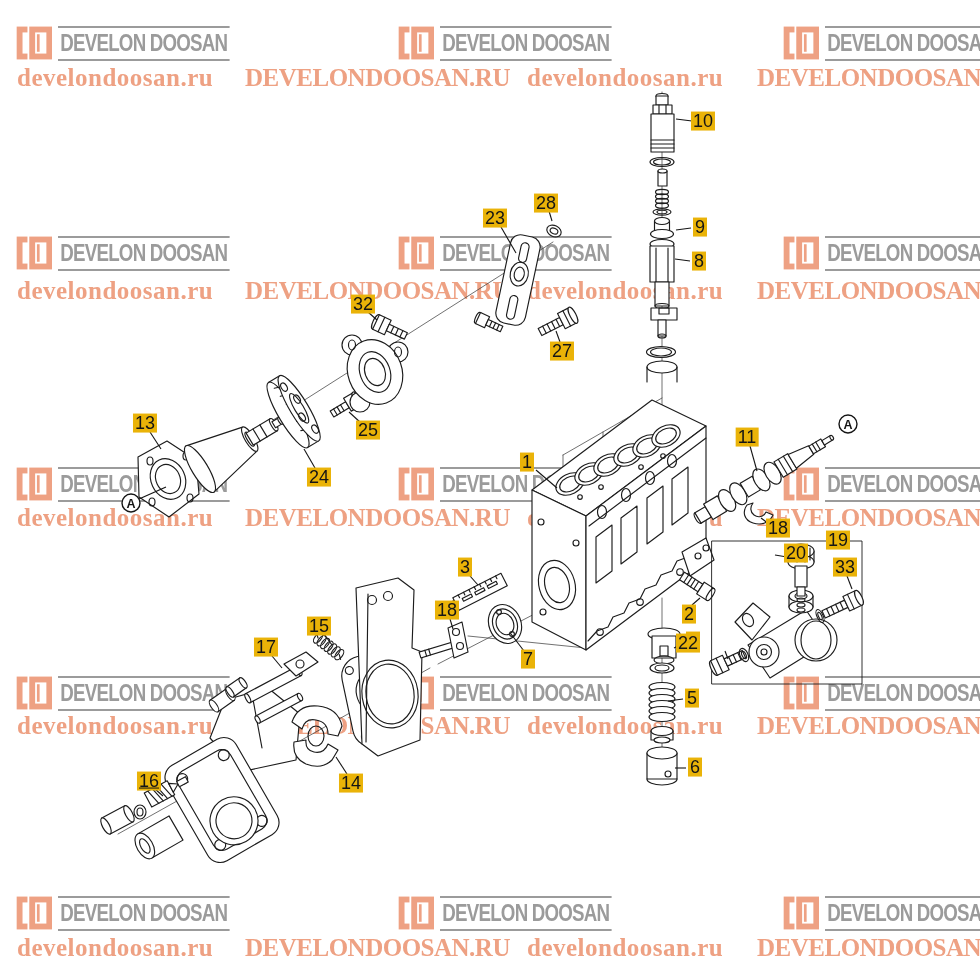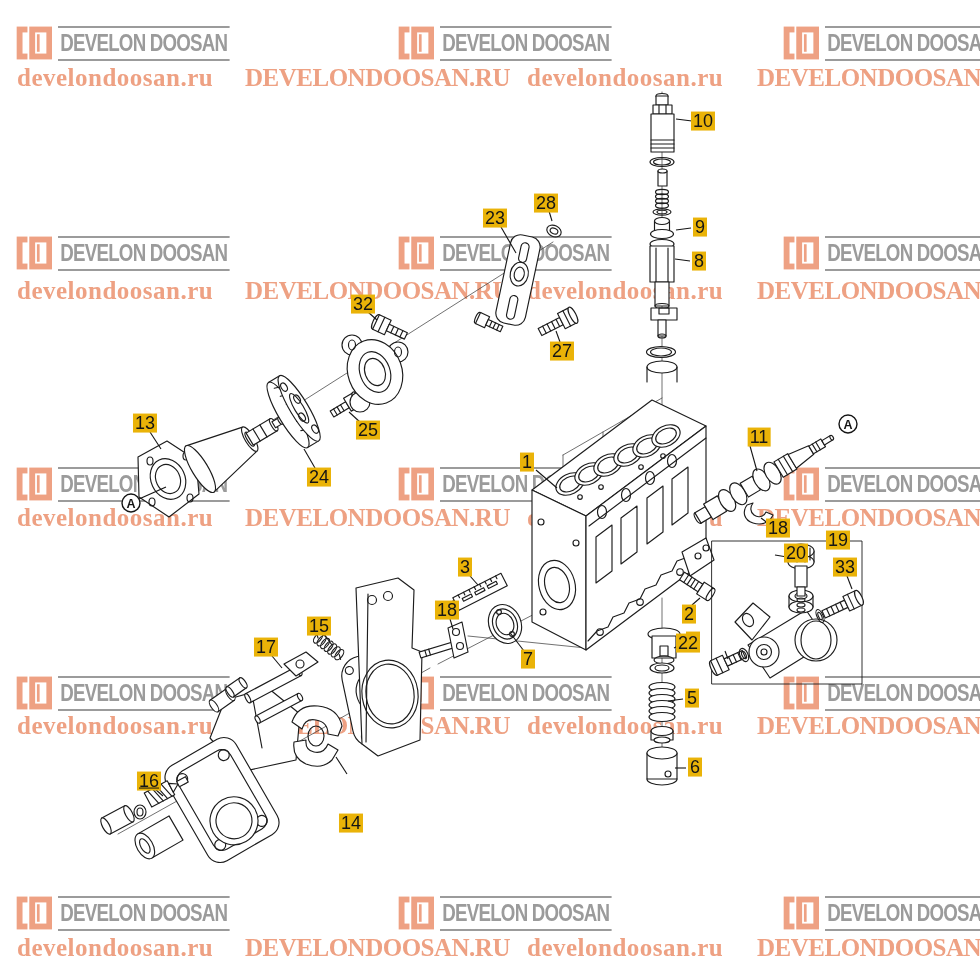--- a/index.html
+++ b/index.html
@@ -675,24 +675,24 @@
       <div class="callout" style="left: 527px; top: 462px;">1</div>
       <div class="callout" style="left: 689px; top: 614px;">2</div>
       <div class="callout" style="left: 465px; top: 567px;">3</div>
       <div class="callout" style="left: 693px; top: 641px;">4</div>
       <div class="callout" style="left: 692px; top: 698px;">5</div>
       <div class="callout" style="left: 695px; top: 767px;">6</div>
       <div class="callout" style="left: 528px; top: 659px;">7</div>
       <div class="callout" style="left: 699px; top: 261px;">8</div>
       <div class="callout" style="left: 700px; top: 227px;">9</div>
       <div class="callout" style="left: 703px; top: 121px;">10</div>
-      <div class="callout" style="left: 747px; top: 437px; margin-left: 12px;">11</div>
+      <div class="callout" style="left: 747px; top: 437px;">11</div>
       <div class="callout" style="left: 778px; top: 528px;">18</div>
       <div class="callout" style="left: 145px; top: 423px;">13</div>
-      <div class="callout" style="left: 351px; top: 783px; margin-top: 40px;">14</div>
+      <div class="callout" style="left: 351px; top: 783px;">14</div>
       <div class="callout" style="left: 319px; top: 626px;">15</div>
       <div class="callout" style="left: 149px; top: 781px; text-decoration: underline;">16</div>
       <div class="callout" style="left: 266px; top: 647px;">17</div>
       <div class="callout" style="left: 447px; top: 610px;">18</div>
       <div class="callout" style="left: 838px; top: 540px;">19</div>
       <div class="callout" style="left: 764px; top: 553px; margin-left: 32px;">20</div>
       <div class="callout" style="left: 845px; top: 567px;">33</div>
       <div class="callout" style="left: 688px; top: 643px;">22</div>
       <div class="callout" style="left: 495px; top: 218px;">23</div>
       <div class="callout" style="left: 319px; top: 477px;">24</div>

